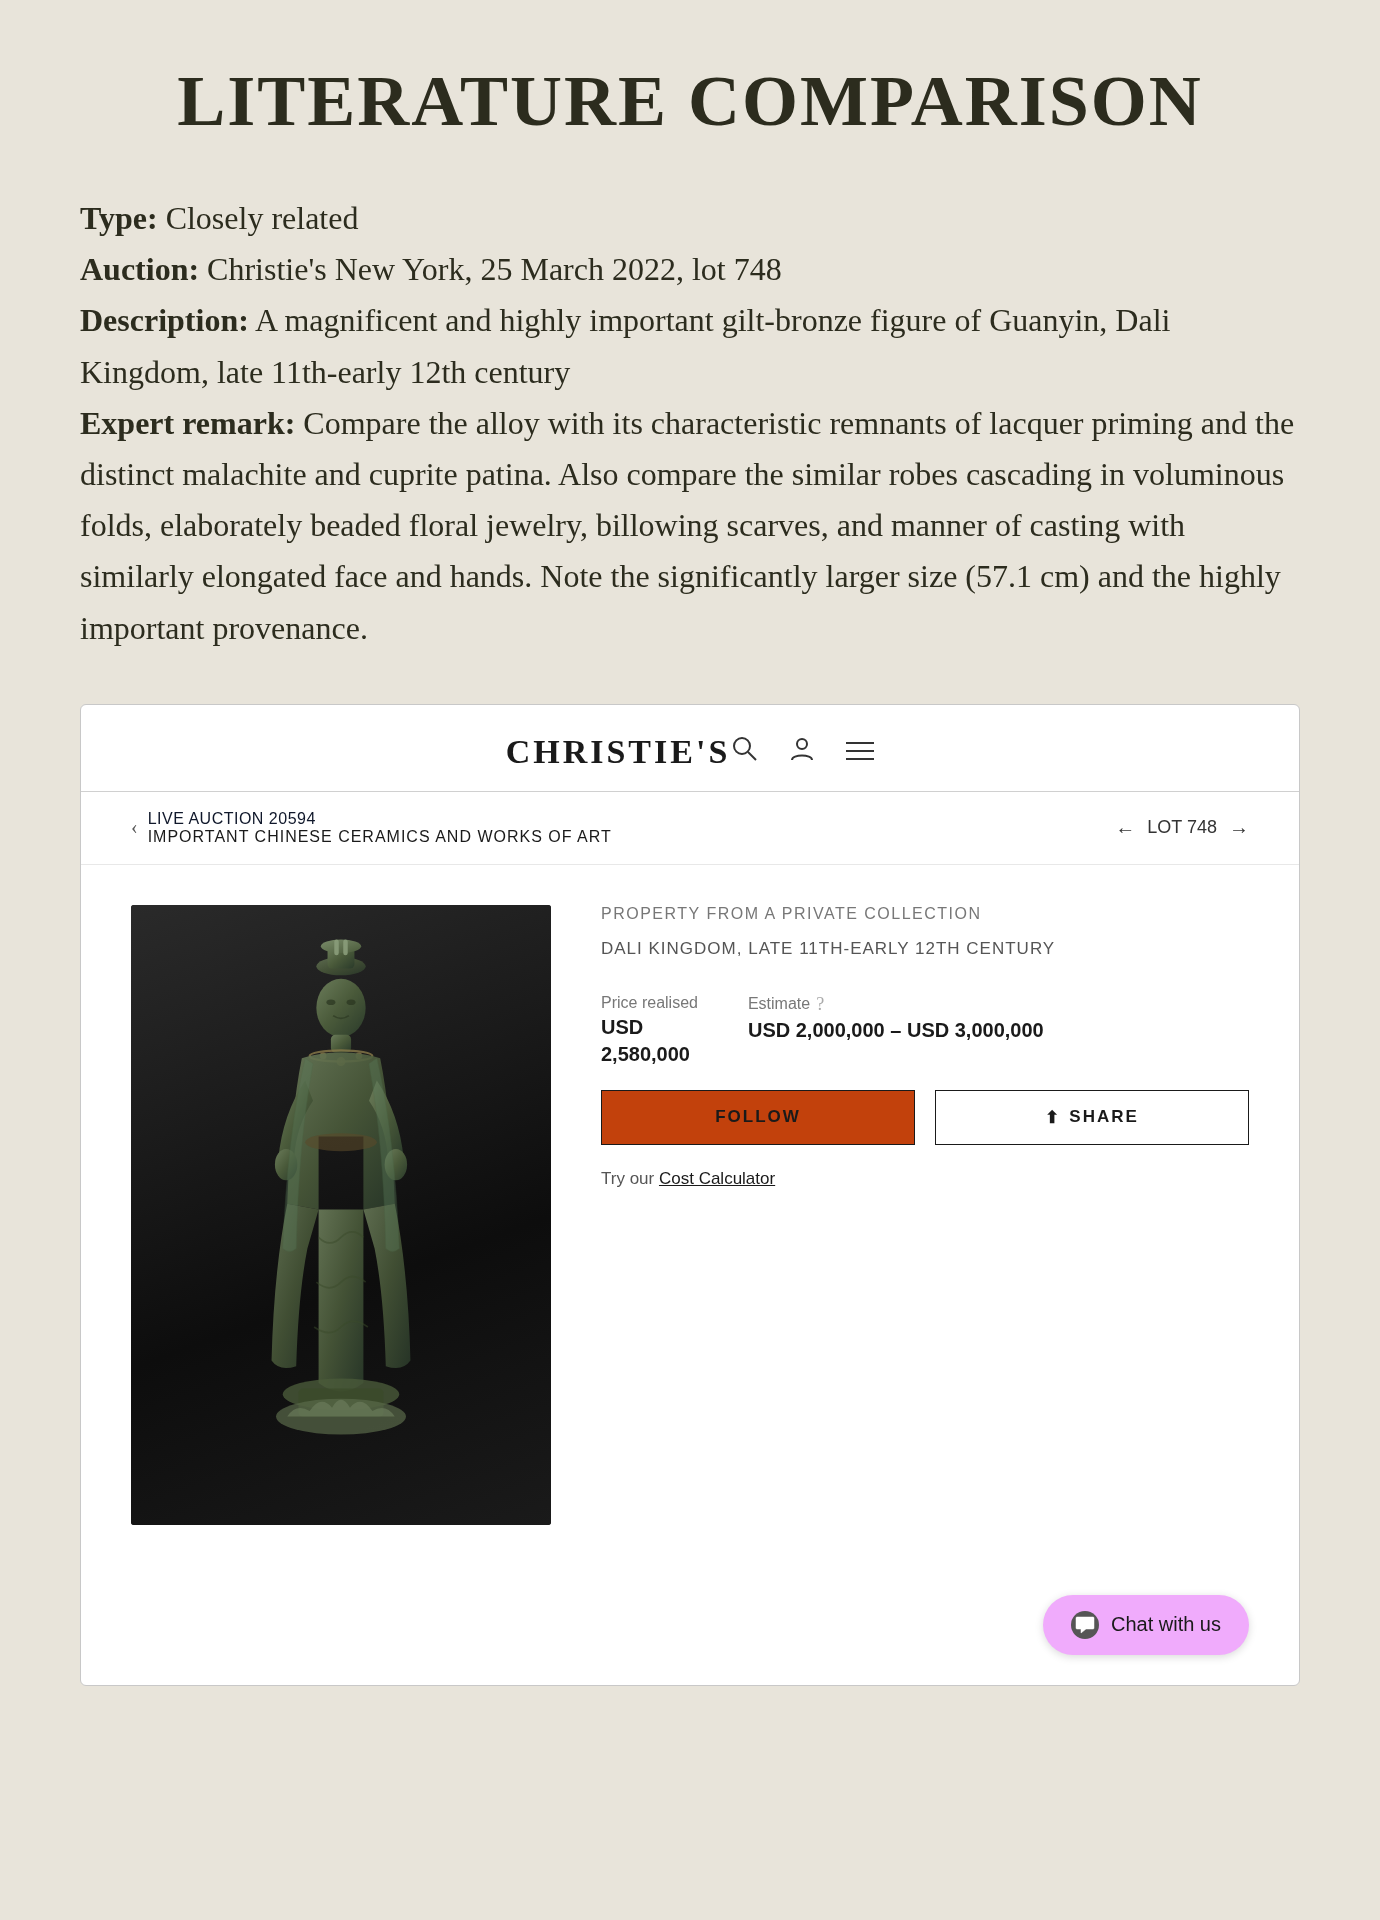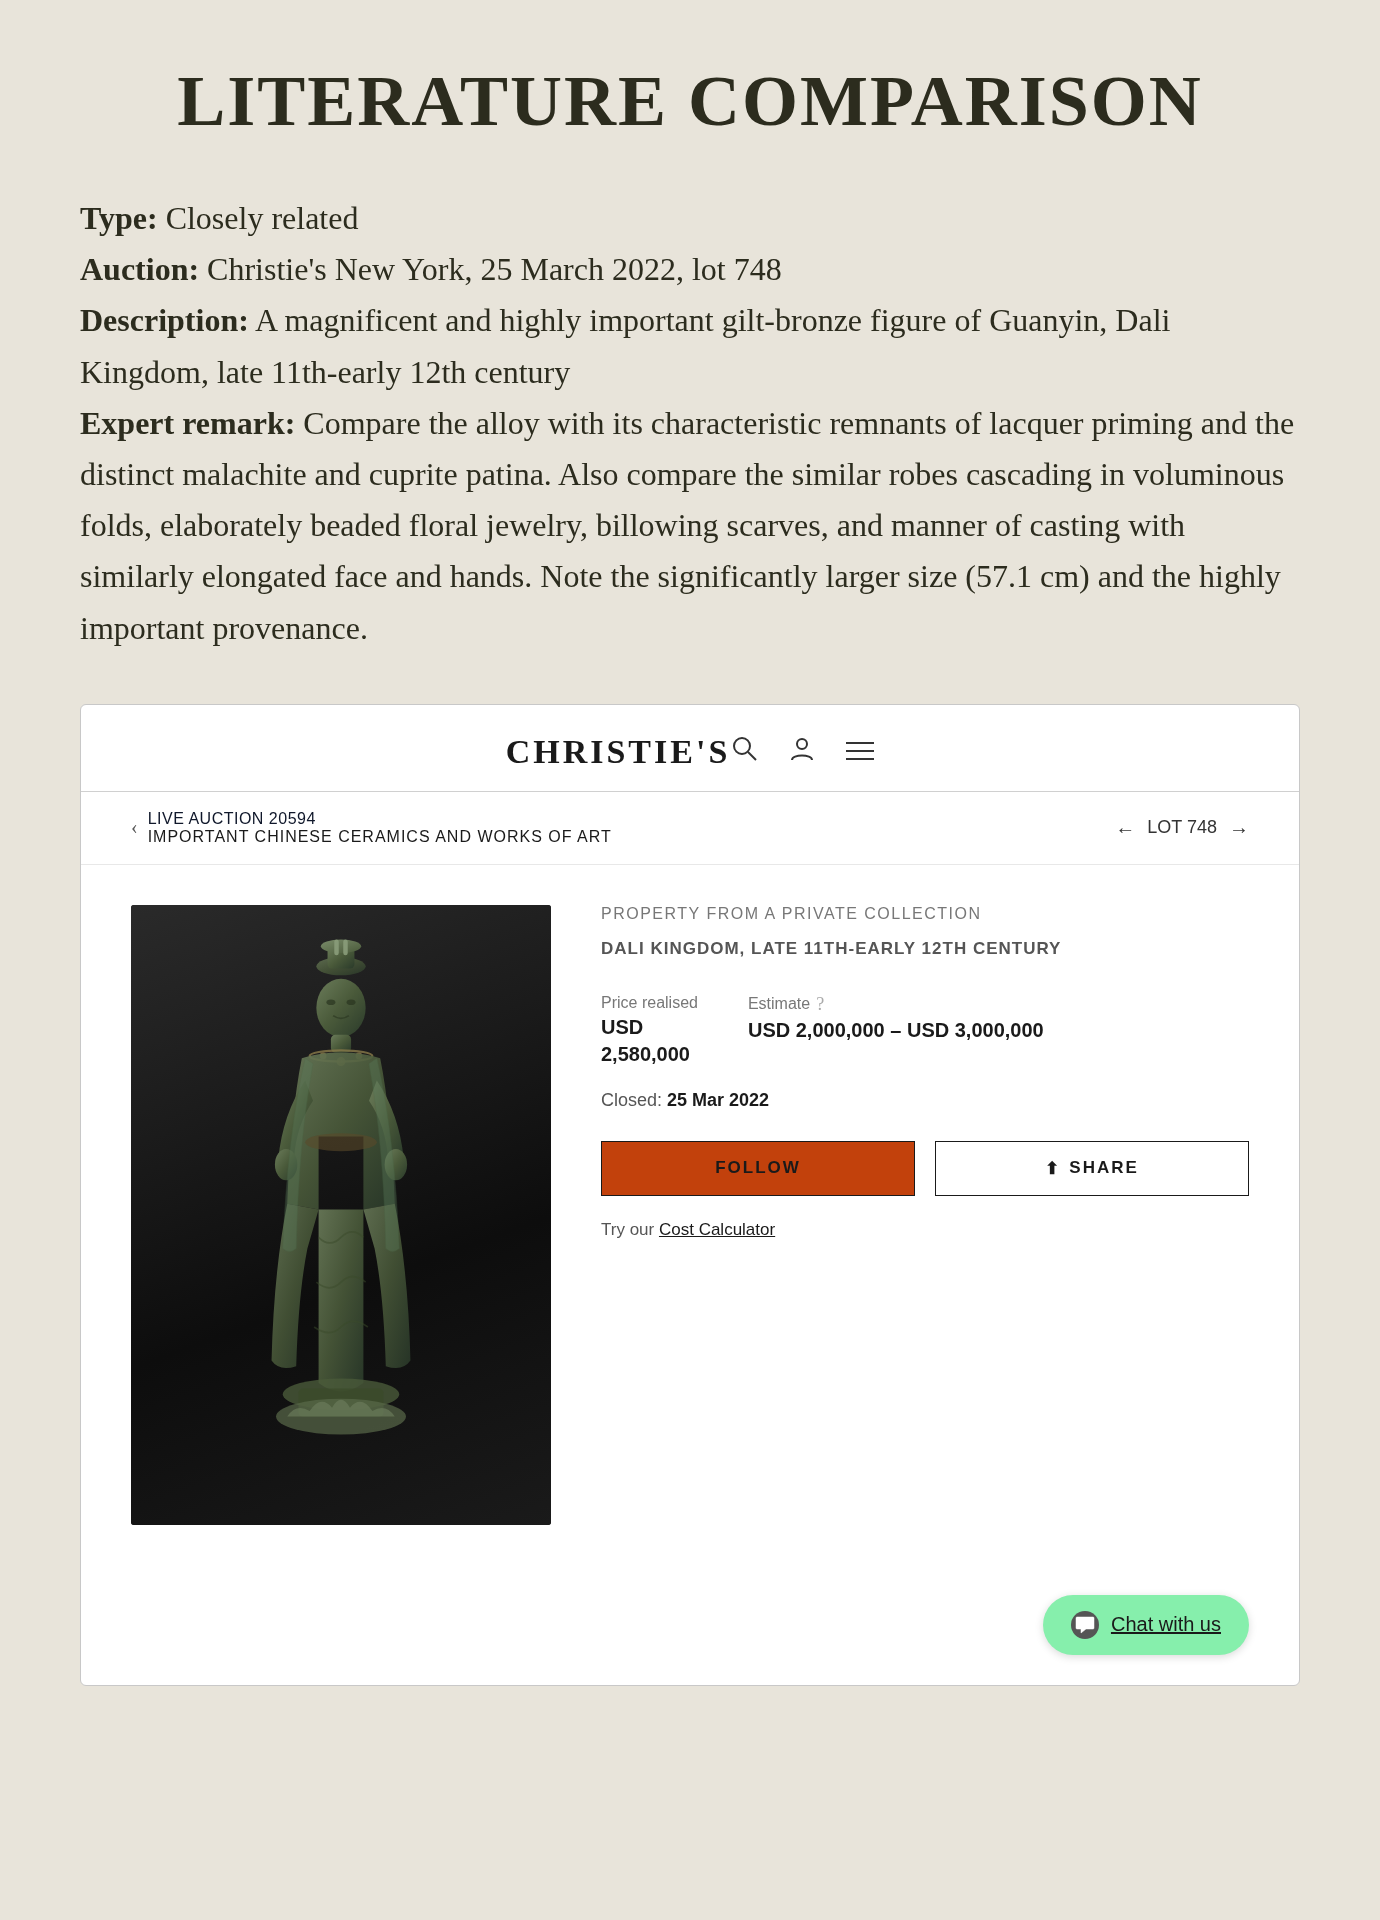--- a/index.html
+++ b/index.html
@@ -189,21 +189,20 @@
       margin-bottom: 16px;
     }
 
     .lot-subtitle {
       font-size: 17px;
       color: #555;
       font-family: Arial, sans-serif;
       letter-spacing: 1px;
       text-transform: uppercase;
       margin-bottom: 35px;
-      font-weight: bold;
     }
 
     .price-row {
       display: flex;
       gap: 50px;
       margin-bottom: 24px;
       align-items: flex-start;
     }
 
     .price-col {
@@ -307,31 +306,30 @@
       display: flex;
       align-items: center;
       justify-content: flex-end;
       padding: 30px 50px 30px 50px;
     }
 
     .chat-btn {
       display: flex;
       align-items: center;
       gap: 12px;
-      background: #86efac;
+      background: #f0abfc;
       border: none;
       border-radius: 30px;
       padding: 16px 28px;
       font-size: 20px;
       font-family: Arial, sans-serif;
       font-weight: 500;
       color: #1a1a1a;
       cursor: pointer;
       box-shadow: 0 2px 8px rgba(0,0,0,0.15);
-      text-decoration: underline;
     }
 
     .chat-icon {
       width: 28px;
       height: 28px;
       background: #555;
       border-radius: 50%;
       display: flex;
       align-items: center;
       justify-content: center;
@@ -487,24 +485,20 @@
         </div>
         <div class="price-col">
           <div class="estimate-row">
             <span class="price-col-label">Estimate</span>
             <span class="estimate-help">?</span>
           </div>
           <span class="price-col-value">USD 2,000,000 – USD 3,000,000</span>
         </div>
       </div>
 
-      <div class="closed-row">
-        <span>Closed:</span>
-        <strong>25 Mar 2022</strong>
-      </div>
 
       <div class="action-buttons">
         <button class="btn-follow">FOLLOW</button>
         <button class="btn-share">
           <span>⬆</span>
           <span>SHARE</span>
         </button>
       </div>
 
       <div class="cost-calculator-row">

